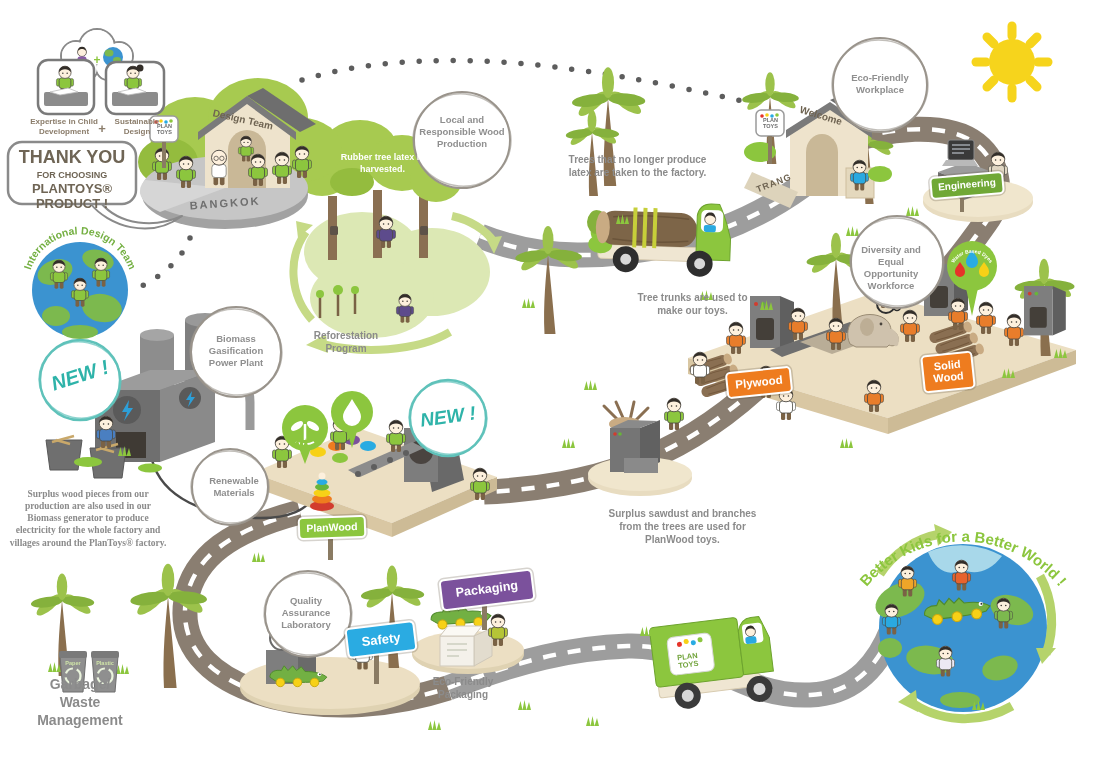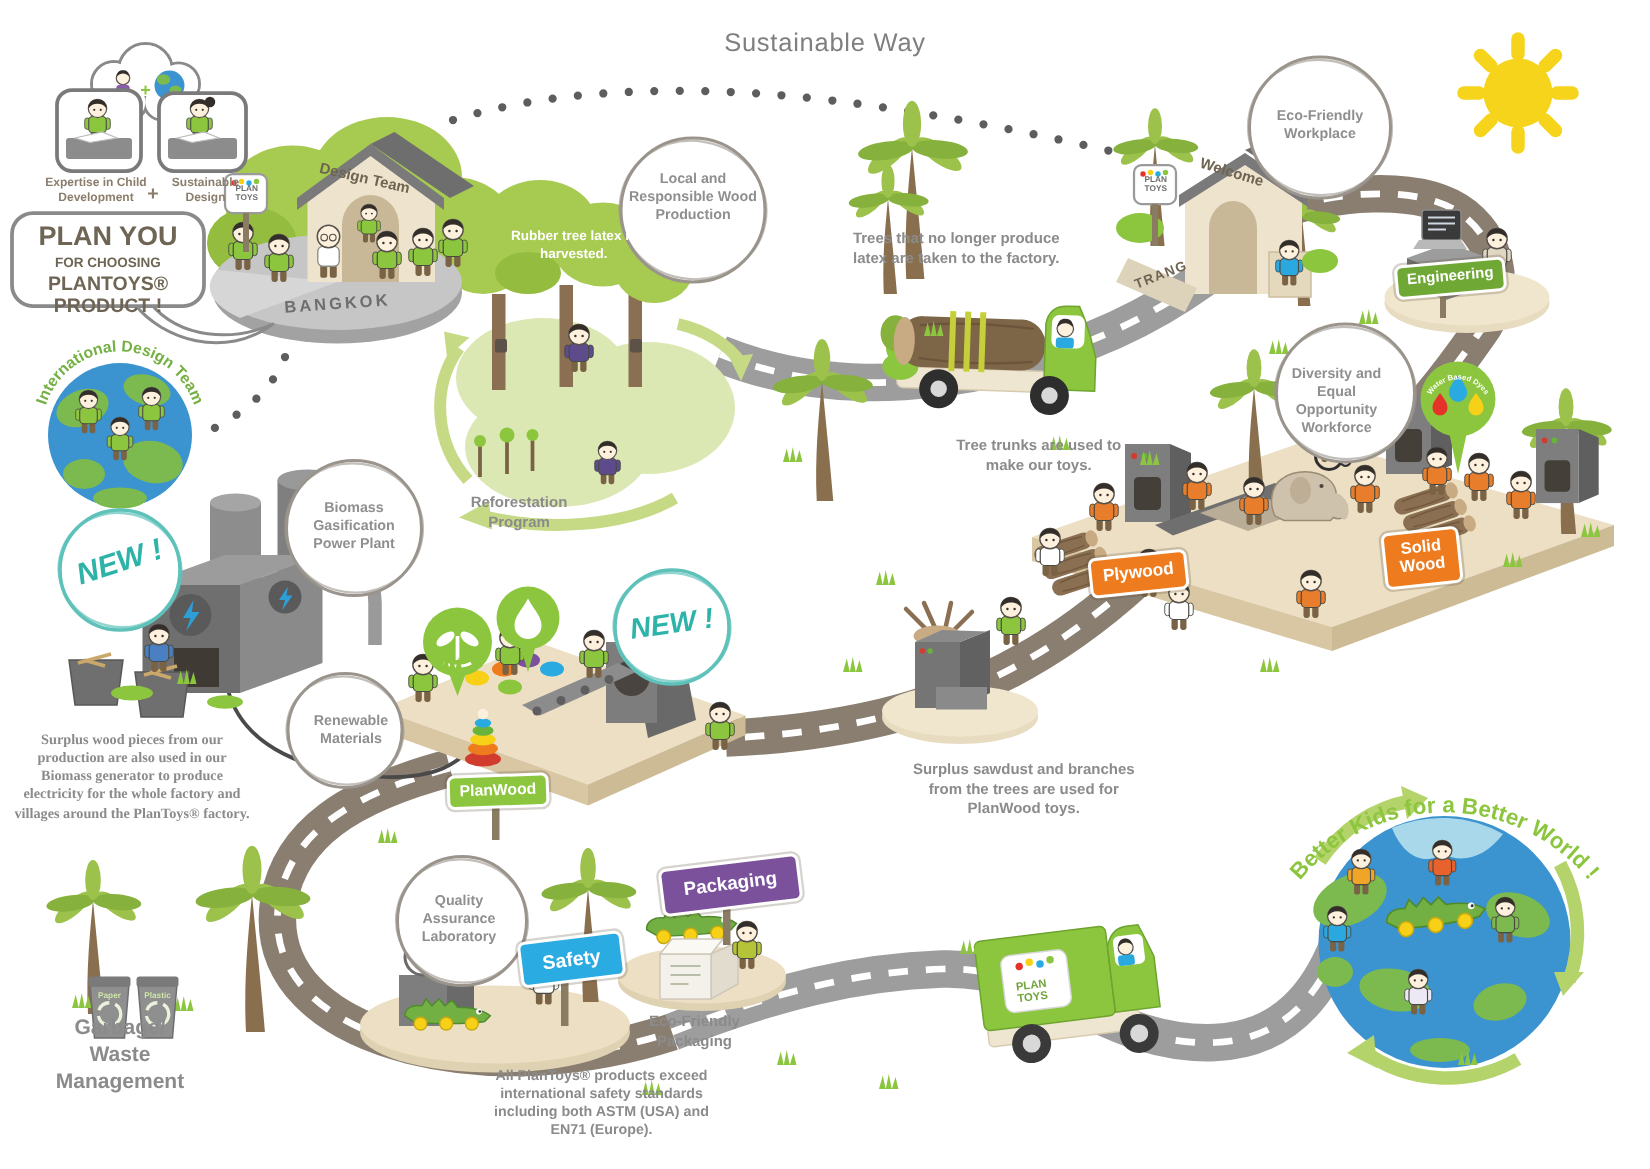--- a/index.html
+++ b/index.html
@@ -595,30 +595,29 @@
   <circle cx="972" cy="266" r="25" fill="#8cc63e"></circle>
   <path d="M972,250 C976,256 978,258 978,262 A6,6 0 1 1 966,262 C966,258 968,256 972,250 Z" fill="#29abe2"></path>
   <path d="M960,262 C963.5,267 965,268.5 965,272 A5,5 0 1 1 955,272 C955,268.5 956.5,267 960,262 Z" fill="#e63329"></path>
   <path d="M984,262 C987.5,267 989,268.5 989,272 A5,5 0 1 1 979,272 C979,268.5 980.5,267 984,262 Z" fill="#f7d117"></path>
   <text class="curved" font-size="5" font-weight="bold" fill="#fff">
     <textPath href="#wbdArc" startOffset="50%" text-anchor="middle">Water Based Dyes</textPath>
   </text>
 </g>
 </svg>
 
-<div class="txt" style="left:430px;top:18px;width:240px;font-size:17px;font-weight:400;color:#7f7f7f;letter-spacing:.5px;">Sustainable Way</div>
 
 <div class="txt" style="left:26px;top:117px;width:76px;font-size:8px;color:#8b7d6b;">Expertise in Child
 Development</div>
 <div class="txt" style="left:96px;top:121px;width:12px;font-size:13px;color:#8b7d6b;">+</div>
 <div class="txt" style="left:106px;top:117px;width:62px;font-size:8px;color:#8b7d6b;">Sustainable
 Design</div>
 
 <div style="position:absolute;left:12px;top:148px;width:120px;text-align:center;color:#6f6555;">
-  <div style="font-size:18px;font-weight:800;line-height:1.1;">PLAN YOU</div>
+  <div style="font-size:18px;font-weight:800;line-height:1.1;">THANK YOU</div>
   <div style="font-size:9px;font-weight:800;margin-top:2px;">FOR CHOOSING</div>
   <div style="font-size:13px;font-weight:800;margin-top:1px;">PLANTOYS® PRODUCT !</div>
 </div>
 
 <div class="deco" style="left:212px;top:114px;width:62px;font-size:10px;transform:rotate(13deg);">Design Team</div>
 <div class="deco" style="left:180px;top:197px;width:90px;font-size:11px;color:#6e6e6e;letter-spacing:2px;transform:rotate(-4deg);">BANGKOK</div>
 <div class="deco" style="left:794px;top:110px;width:54px;font-size:10px;transform:rotate(17deg);">Welcome</div>
 <div class="deco" style="left:752px;top:178px;width:44px;font-size:9px;transform:rotate(-21deg);letter-spacing:1px;">TRANG</div>
 
 <div class="txt" style="left:416px;top:114px;width:92px;font-size:9.5px;color:#8f8f8f;">Local and
@@ -650,24 +649,20 @@
 <div class="txt" style="left:630px;top:292px;width:125px;">Tree trunks are used to
 make our toys.</div>
 <div class="txt" style="left:600px;top:508px;width:165px;">Surplus sawdust and branches
 from the trees are used for
 PlanWood toys.</div>
 <div class="txt" style="left:2px;top:488px;width:172px;font-size:9.5px;font-family:Liberation Serif, serif;">Surplus wood pieces from our
 production are also used in our
 Biomass generator to produce
 electricity for the whole factory and
 villages around the PlanToys® factory.</div>
-<div class="txt" style="left:322px;top:712px;width:158px;font-size:9.5px;">All PlanToys® products exceed
-international safety standards
-including both ASTM (USA) and
-EN71 (Europe).</div>
 <div class="txt" style="left:25px;top:676px;width:110px;font-size:14px;">Garbage/
 Waste Management</div>
 <div class="txt" style="left:413px;top:676px;width:100px;">Eco-Friendly
 Packaging</div>
 
 <div class="sign" style="left:298px;top:516px;width:64px;height:19px;font-size:10.5px;background:#8cc63e;transform:rotate(-2deg);">PlanWood</div>
 <div class="sign" style="left:726px;top:369px;width:62px;height:23px;font-size:11.5px;background:#ee7c1f;transform:rotate(-6deg);">Plywood</div>
 <div class="sign" style="left:922px;top:353px;width:48px;height:34px;font-size:11px;background:#ee7c1f;transform:rotate(-6deg);white-space:pre-line;">Solid
 Wood</div>
 <div class="sign" style="left:346px;top:624px;width:66px;height:27px;font-size:13px;background:#2aabe2;transform:rotate(-7deg);">Safety</div>

